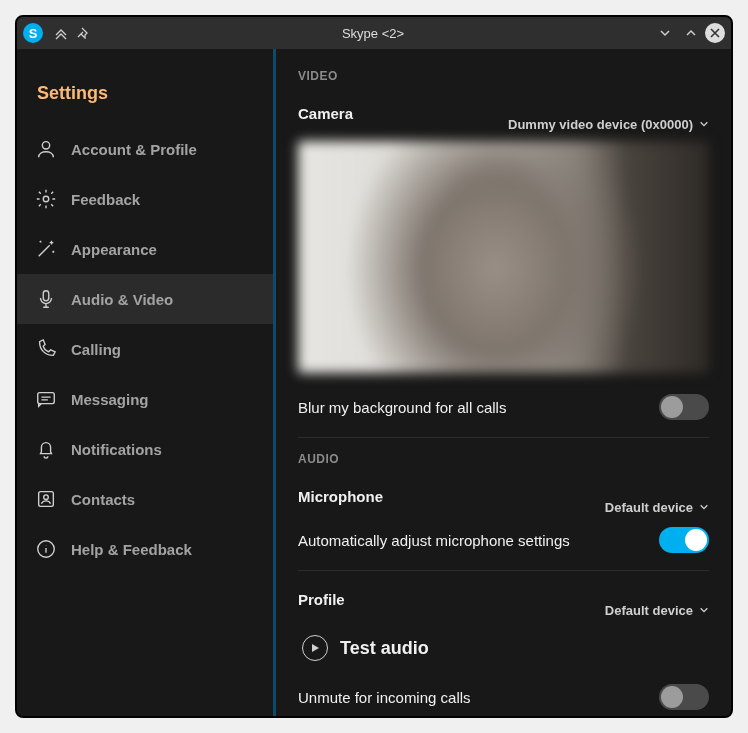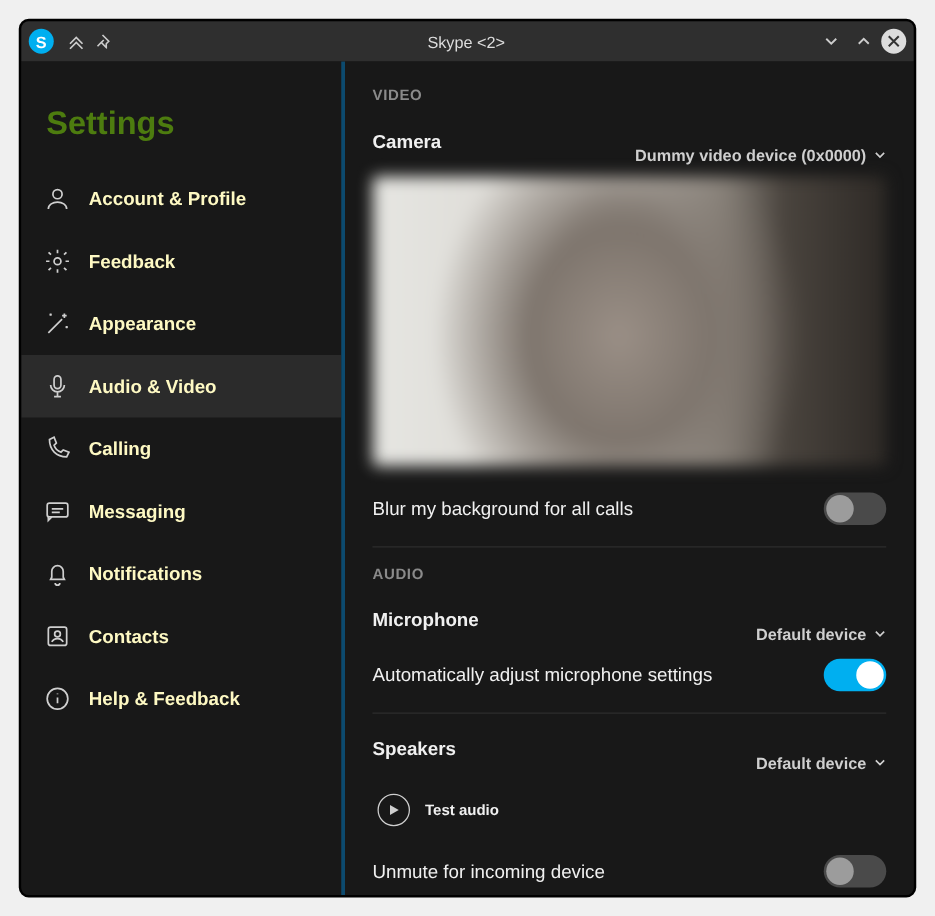--- a/index.html
+++ b/index.html
@@ -17,24 +17,24 @@
     width: 20px; height: 20px; border-radius: 50%; background: #00aff0;
     color: #fff; display: flex; align-items: center; justify-content: center;
     font-weight: bold; font-size: 13px; margin-right: 6px;
   }
   .titlebar .tb-btn { width: 20px; height: 20px; display: flex; align-items: center; justify-content: center; color: #ccc; margin-left: 2px; }
   .titlebar .title { position: absolute; left: 0; right: 2px; text-align: center; pointer-events: none; }
   .titlebar .right { margin-left: auto; display: flex; align-items: center; gap: 4px; }
   .titlebar .close-btn { width: 20px; height: 20px; border-radius: 50%; background: #ddd; color: #222; display: flex; align-items: center; justify-content: center; font-size: 12px; }
   .content { flex: 1; display: flex; overflow: hidden; }
   .sidebar { width: 256px; background: #181818; padding-top: 10px; }
-  .sidebar h1 { color: #4d7c0f; font-size: 26px; font-weight: 600; padding: 24px 20px 20px; }
+  .sidebar h1 { color: #fdba74; font-size: 18px; font-weight: 600; padding: 24px 20px 20px; }
   .menu-item {
     display: flex; align-items: center; height: 50px; padding: 0 18px;
-    color: #fef9c3; font-size: 15px; font-weight: 600; cursor: pointer;
+    color: #a3a3a3; font-size: 15px; font-weight: 600; cursor: pointer;
   }
   .menu-item.active { background: #2b2b2b; }
   .menu-item .icon { width: 22px; height: 22px; margin-right: 14px; display: flex; align-items: center; justify-content: center; }
   .menu-item svg { stroke: #cfcfcf; fill: none; stroke-width: 1.5; }
   .main {
     flex: 1; background: #181818; border-left: 3px solid #0c4a6e;
     padding: 6px 22px 0 22px; color: #e6e6e6; overflow: hidden;
   }
   .section-label { color: #8a8a8a; font-size: 12px; font-weight: 600; letter-spacing: 0.5px; margin: 14px 0 8px; }
   .row { display: flex; align-items: center; justify-content: space-between; min-height: 44px; }
@@ -60,21 +60,21 @@
   .toggle.off { background: #4a4a4a; }
   .toggle.off .knob { left: 2px; background: #9c9c9c; }
   .toggle.on { background: #00aff0; }
   .toggle.on .knob { right: 2px; background: #fff; }
   .test-audio { display: flex; align-items: center; gap: 12px; padding: 14px 4px; cursor: pointer; }
   .test-audio .play {
     width: 26px; height: 26px; border: 1.5px solid #cfcfcf; border-radius: 50%;
     display: flex; align-items: center; justify-content: center;
   }
   .test-audio .play svg { fill: #cfcfcf; }
-  .test-audio .txt { font-size: 12px; font-weight: 600; color: #f0f0f0; }
+  .test-audio .txt { font-size: 18px; font-weight: 600; color: #f0f0f0; }
 </style>
 </head>
 <body>
 
 <div class="window">
   <div class="titlebar">
     <div class="app-icon">S</div>
     <div class="tb-btn">
       <svg width="14" height="14" viewBox="0 0 14 14">
           <path d="M2 9 L7 4 L12 9 M2 13 L7 8 L12 13" stroke="#ccc" stroke-width="1.4" fill="none"></path>
@@ -231,39 +231,39 @@
       <div class="row">
         <div class="label">Automatically adjust microphone settings</div>
         <div class="toggle on">
             <div class="knob"></div>
           </div>
       </div>
 
       <div class="divider"></div>
 
       <div class="row">
-        <div class="label bold">Speakers</div>
+        <div class="label bold">Profile</div>
         <div class="dropdown">
           <span>Default device</span>
           <svg class="chev" viewBox="0 0 12 12">
               <path d="M2 4 L6 8 L10 4" stroke="#cfcfcf" stroke-width="1.6" fill="none"></path>
             </svg>
         </div>
       </div>
 
       <div class="test-audio">
         <div class="play">
           <svg width="10" height="10" viewBox="0 0 10 10">
               <path d="M2 1 L9 5 L2 9 Z"></path>
             </svg>
         </div>
         <div class="txt">Test audio</div>
       </div>
 
       <div class="row">
-        <div class="label">Unmute for incoming device</div>
+        <div class="label">Unmute for incoming calls</div>
         <div class="toggle off">
             <div class="knob"></div>
           </div>
       </div>
     </div>
   </div>
 </div>
 
 </body></html>

